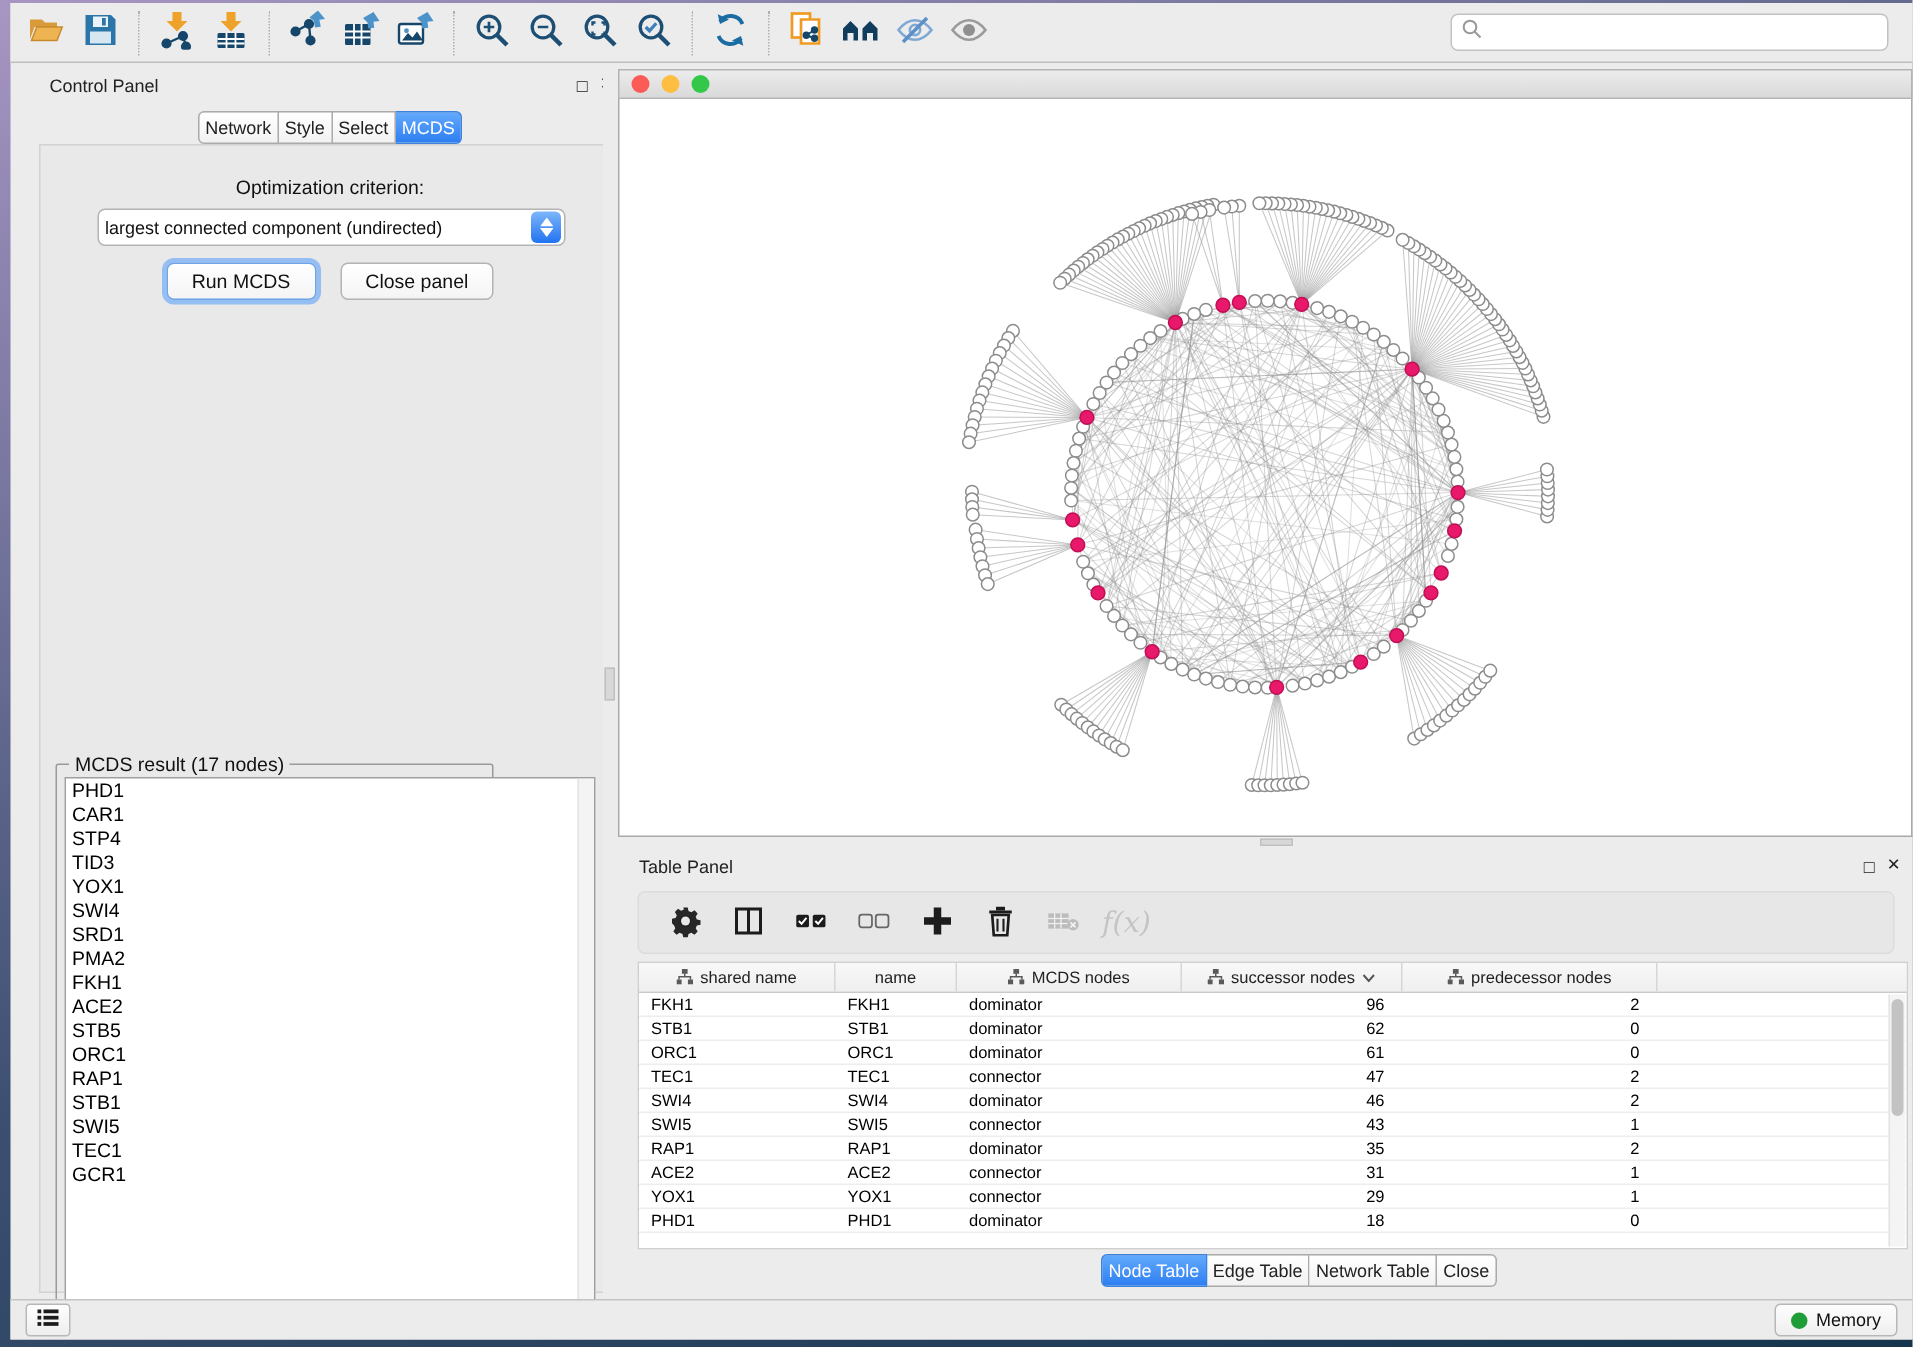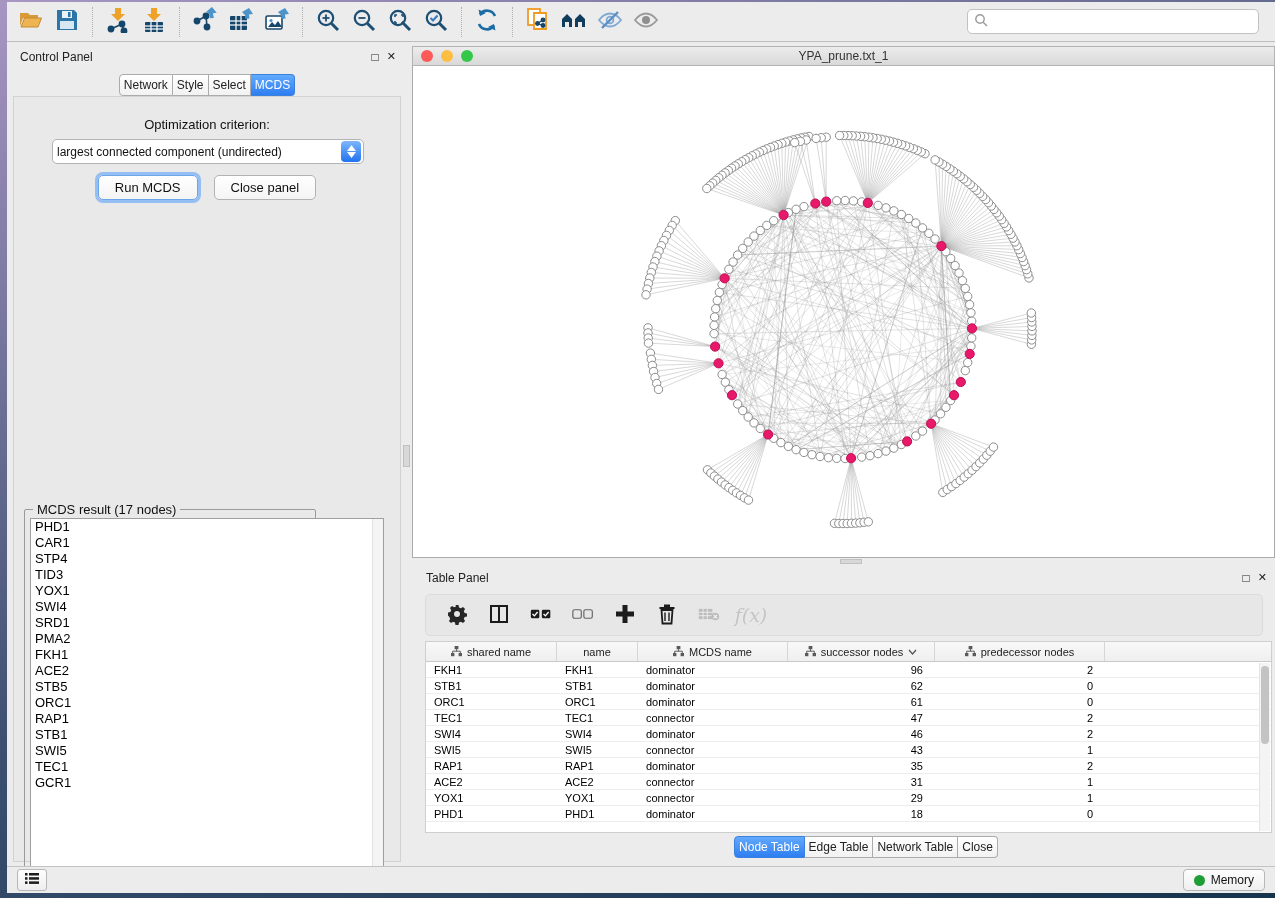--- a/index.html
+++ b/index.html
@@ -15,21 +15,21 @@
   .tb { width:36px; height:34px; border:none; background:transparent; display:flex;
     align-items:center; justify-content:center; cursor:pointer; }
   .tb svg { width:26px; height:26px; }
   .tb-sep { width:1px; height:30px; border-left:1px dotted #b0b0b0; margin:0 7px; }
   .search-wrap { margin-left:auto; margin-right:16px; width:292px; height:25px; background:#fff;
     border:1px solid #c2c2c2; border-radius:5px; display:flex; align-items:center; padding:0 6px; }
   .search-wrap svg { width:14px; height:14px; flex:0 0 auto; }
   .search-wrap input { border:none; outline:none; flex:1; height:20px; font-size:12px; margin-left:5px; background:transparent; }
 
   
-  .cpanel { position:absolute; left:3px; top:41px; width:394px; height:823px; background:#ececec; }
+  .cpanel { position:absolute; left:16px; top:41px; width:394px; height:823px; background:#ececec; }
   .cpanel-head { position:absolute; left:0; top:0; width:100%; height:28px; display:flex; align-items:center; }
   .cpanel-title { font-size:12px; color:#222; margin-left:10px; }
   .panel-btns { margin-left:auto; margin-right:8px; display:flex; gap:8px; }
   .pbtn { font-size:11px; color:#222; cursor:pointer; font-weight:bold; line-height:1; }
   .pbtn.square { font-weight:normal; font-size:12px; }
   .tabrow { position:absolute; left:0; top:31px; width:100%; display:flex; justify-content:center; z-index:2; }
   .seg { display:flex; }
   .seg .tab { height:22px; padding:0 4px; font-size:12px; background:linear-gradient(#ffffff,#f2f2f2);
     border:1px solid #ababab; border-left-width:0; display:flex; align-items:center; color:#222; cursor:pointer; }
   .seg .tab:first-child { border-left-width:1px; border-radius:4px 0 0 4px; }
@@ -333,21 +333,20 @@
       </div>
     </div>
   </div>
 
   <div class="v-splitter">
       <div class="v-grip"></div>
     </div>
 
   <div class="netwin">
     <div class="net-titlebar">
-      <span class="net-title">YPA_prune.txt_1</span>
       <span class="lights">
         <span class="light" style="background: rgb(252, 91, 87);"></span>
         <span class="light" style="background: rgb(253, 190, 65);"></span>
         <span class="light" style="background: rgb(52, 200, 74);"></span>
       </span>
     </div>
     <div class="net-canvas"><svg viewBox="0 0 861 490" width="100%" height="100%">
           <g stroke="#909090" stroke-width="0.7" stroke-opacity="0.38">
             <line x1="370.6" y1="148.5" x2="324.7" y2="337.5"></line>
             <line x1="370.6" y1="148.5" x2="315.9" y2="202.8"></line>
@@ -1131,21 +1130,21 @@
           </div>
           <div class="th">
             <svg class="tree" viewBox="0 0 11 11">
               <g fill="#5a5a5a">
                 <rect x="3.6" y="0" width="3.8" height="3.2"></rect>
                 <rect x="0" y="7" width="3.4" height="3.2"></rect>
                 <rect x="7.6" y="7" width="3.4" height="3.2"></rect>
               </g>
               <path d="M5.5 3.2v2M1.7 7V5.2h7.6V7" stroke="#5a5a5a" fill="none"></path>
             </svg>
-            <span>MCDS name</span>
+            <span>MCDS nodes</span>
           </div>
           <div class="th">
             <svg class="tree" viewBox="0 0 11 11">
               <g fill="#5a5a5a">
                 <rect x="3.6" y="0" width="3.8" height="3.2"></rect>
                 <rect x="0" y="7" width="3.4" height="3.2"></rect>
                 <rect x="7.6" y="7" width="3.4" height="3.2"></rect>
               </g>
               <path d="M5.5 3.2v2M1.7 7V5.2h7.6V7" stroke="#5a5a5a" fill="none"></path>
             </svg>

